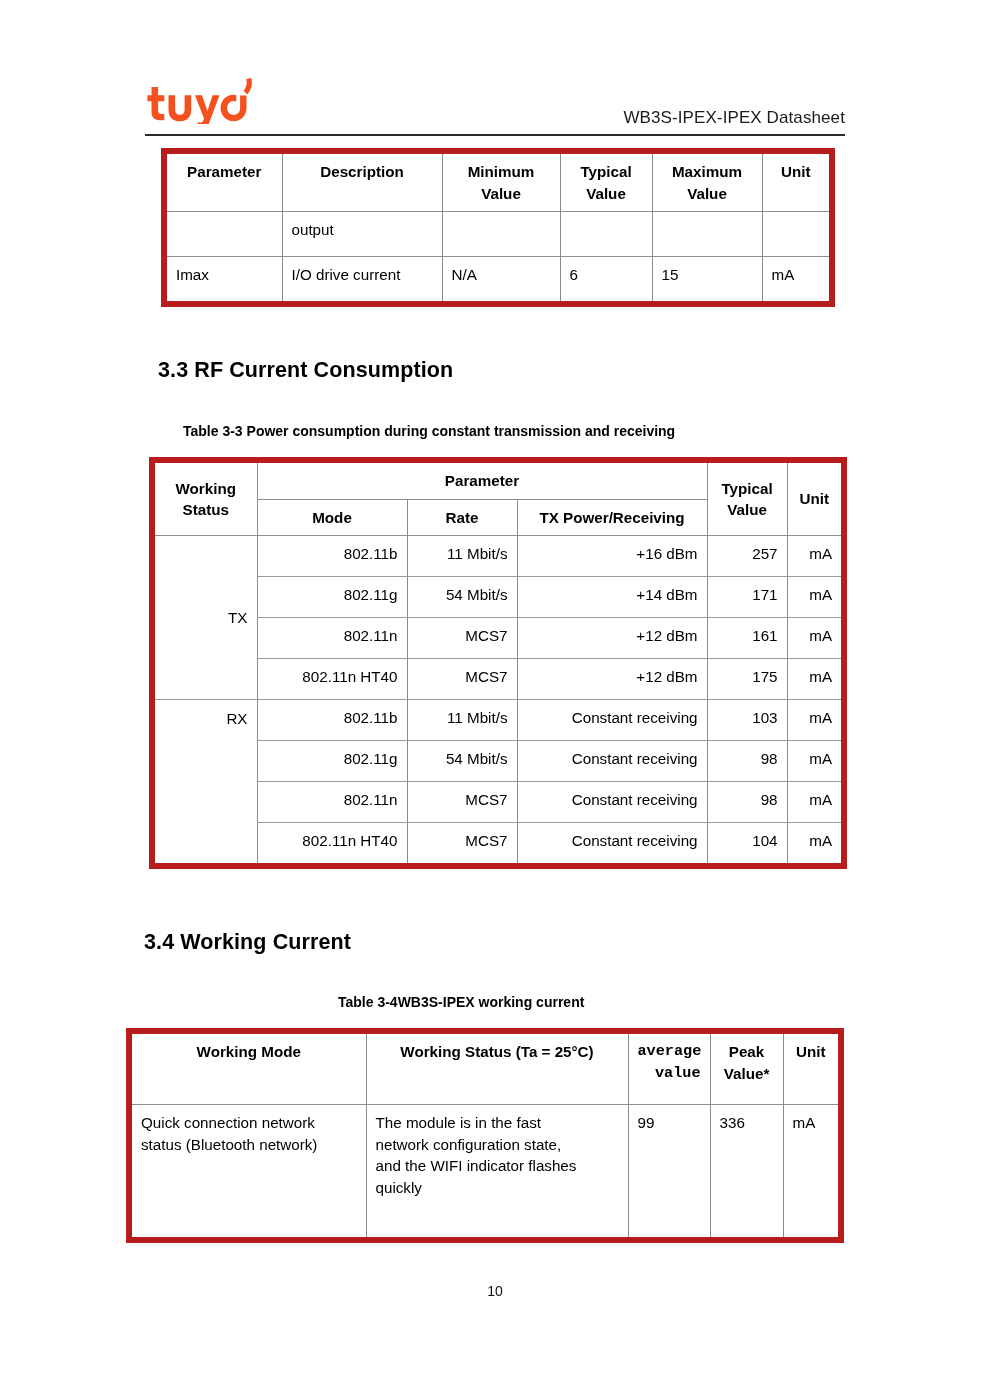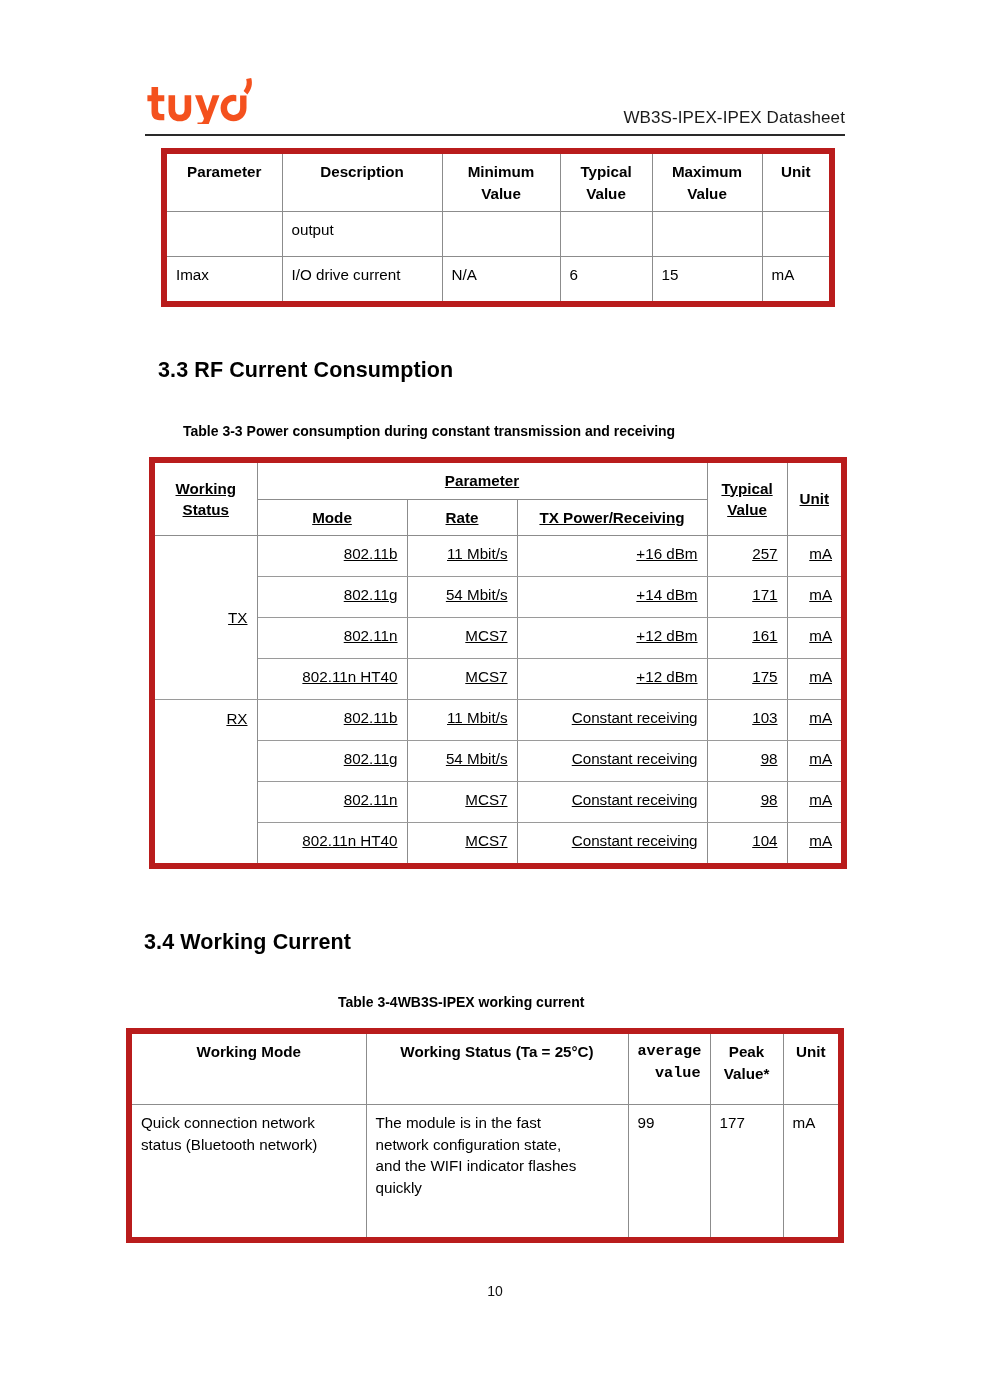--- a/index.html
+++ b/index.html
@@ -117,21 +117,20 @@
   }
   #cap-33 { left: 183px; top: 423px; }
   #cap-34 { left: 338px; top: 994px; }
 
   
   .table2-wrap {
     position: absolute;
     left: 149px;
     top: 457px;
     width: 752px;
-    text-decoration: underline;
   }
   .table2 { width: 692px; }
   .table2 th { padding-top: 9px; padding-bottom: 9px; }
   .table2 td { height: 26px; }
   .table2 .status-cell { vertical-align: middle; }
   .table2 .status-cell-top { vertical-align: top; padding-top: 8px; }
   .table2 .hdr-vcenter { vertical-align: middle; }
 
   
   .table2 tbody td { border-top-color: #9a9a9a; border-bottom-color: #9a9a9a; text-align: right; }
@@ -388,21 +387,21 @@
             <span class="cellline">Quick connection network</span>
             <span class="cellline">status (Bluetooth network)</span>
           </td>
           <td>
             <span class="cellline">The module is in the fast</span>
             <span class="cellline">network configuration state,</span>
             <span class="cellline">and the WIFI indicator flashes</span>
             <span class="cellline">quickly</span>
           </td>
           <td>99</td>
-          <td>177</td>
+          <td>336</td>
           <td>mA</td>
         </tr>
       </tbody>
     </table>
   </div>
 
   <div class="page-number">10</div>
 
 </div>
 

